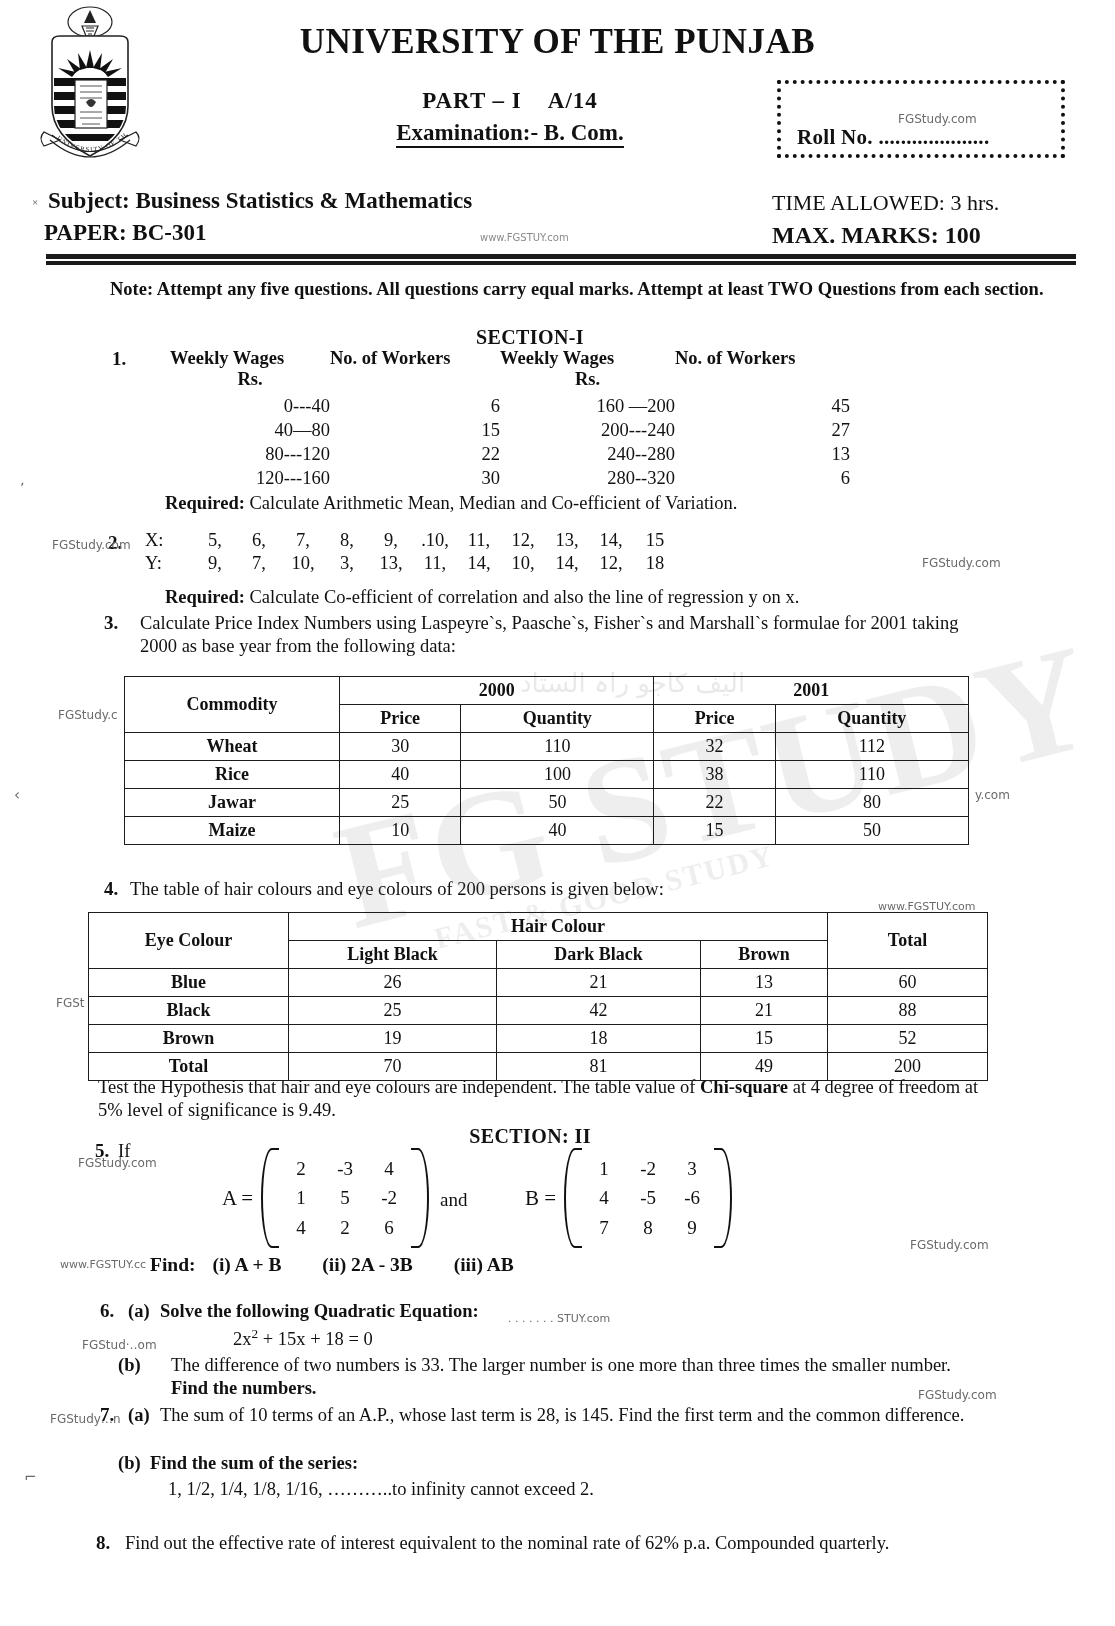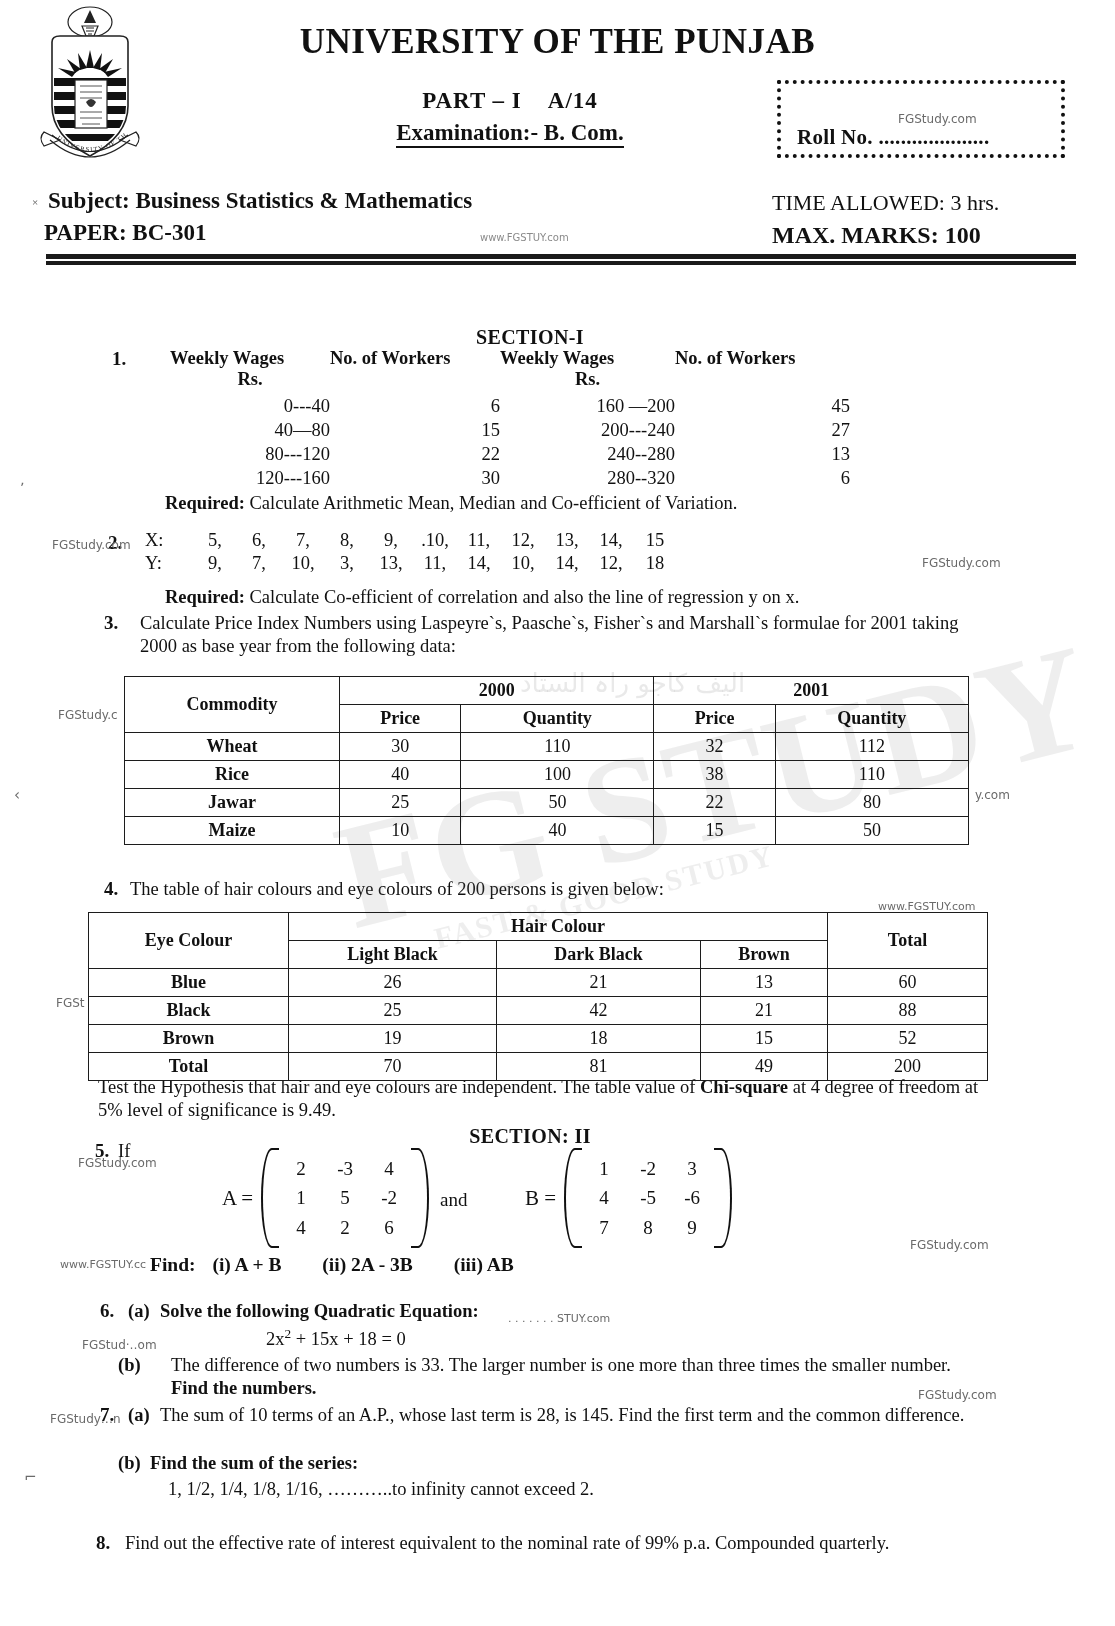--- a/index.html
+++ b/index.html
@@ -232,20 +232,24 @@
   <div class="time">TIME ALLOWED: 3 hrs.</div>
   <div class="marks">MAX. MARKS: 100</div>
   <div class="wm" style="left:480px; top:232px; font-size:10px; color:#8a8a8a;">www.FGSTUY.com</div>
 
   <div class="rule">
     <div class="r1"></div>
       <div class="r2"></div>
       <div class="r3"></div>
   </div>
 
+  <div class="note">
+    <span class="lead">Note:</span>
+    <span>Attempt any five questions. All questions carry equal marks. Attempt at least TWO Questions from each section.</span>
+  </div>
 
   <div class="section-hd" id="sec1">SECTION-I</div>
 
   <div class="qnum" style="left:112px; top:348px;">1.</div>
   <div class="q1">
     <div class="hrow">
       <div class="c c1">Weekly Wages</div>
       <div class="c c2">No. of Workers</div>
       <div class="c c3">Weekly Wages</div>
       <div class="c c4">No. of Workers</div>
@@ -449,37 +453,37 @@
   <div class="findline">
     <span>Find:</span>
     <span class="it" style="margin-left:12px;">(i)  A + B</span>
     <span class="it">(ii)  2A - 3B</span>
     <span class="it">(iii)  AB</span>
   </div>
 
   <div class="qnum" style="left:100px; top:1300px;">6.</div>
   <div class="qtext bold" style="left:128px; top:1300px;">(a)</div>
   <div class="qtext bold" style="left:160px; top:1300px;">Solve the following Quadratic Equation:</div>
-  <div class="qtext" style="left:266px; top:1326px;">
+  <div class="qtext" style="left:233px; top:1326px;">
     <span>2x</span><span class="sub">2</span><span> + 15x + 18 = 0</span>
   </div>
   <div class="qtext bold" style="left:118px; top:1354px;">(b)</div>
   <div class="qtext" style="left:171px; top:1354px; width:815px;">
     <span>The difference of two numbers is 33. The larger number is one more than three times the smaller number. </span><b>Find the numbers.</b>
   </div>
 
   <div class="qnum" style="left:100px; top:1404px;">7.</div>
   <div class="qtext bold" style="left:128px; top:1404px;">(a)</div>
   <div class="qtext" style="left:160px; top:1404px; width:810px;">The sum of 10 terms of an A.P., whose last term is 28, is 145. Find the first term  and the common difference.</div>
   <div class="qtext bold" style="left:118px; top:1452px;">(b)</div>
   <div class="qtext bold" style="left:150px; top:1452px;">Find the sum of the series:</div>
   <div class="qtext" style="left:168px; top:1478px;">1, 1/2, 1/4, 1/8, 1/16, ………..to infinity cannot exceed 2.</div>
 
   <div class="qnum" style="left:96px; top:1532px;">8.</div>
-  <div class="qtext" style="left:125px; top:1532px; width:880px;">Find out the effective rate of interest equivalent to the nominal rate of 99% p.a. Compounded quarterly.</div>
+  <div class="qtext" style="left:125px; top:1532px; width:880px;">Find out the effective rate of interest equivalent to the nominal rate of 62% p.a. Compounded quarterly.</div>
 
   <div class="wm" style="left:52px; top:538px;">FGStudy.com</div>
   <div class="wm" style="left:922px; top:556px;">FGStudy.com</div>
   <div class="wm" style="left:58px; top:708px;">FGStudy.c</div>
   <div class="wm" style="left:975px; top:788px;">y.com</div>
   <div class="wm" style="left:878px; top:900px; font-size:11px;">www.FGSTUY.com</div>
   <div class="wm" style="left:56px; top:996px;">FGSt</div>
   <div class="wm" style="left:78px; top:1156px;">FGStudy.com</div>
   <div class="wm" style="left:910px; top:1238px;">FGStudy.com</div>
   <div class="wm" style="left:60px; top:1258px; font-size:11px;">www.FGSTUY.cc</div>

